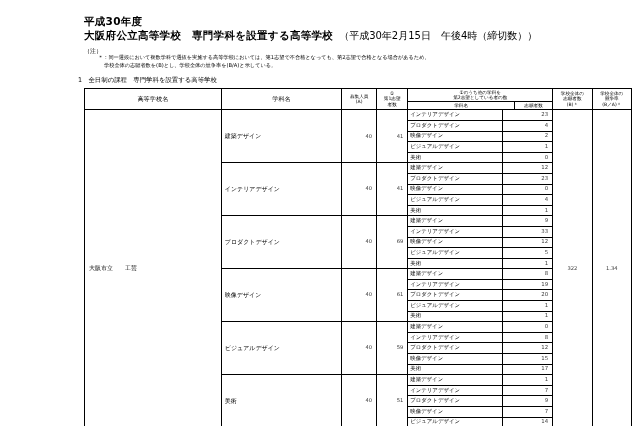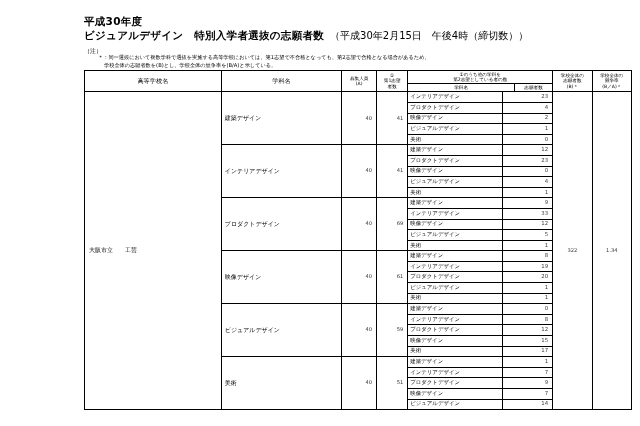--- a/index.html
+++ b/index.html
@@ -53,29 +53,30 @@
 
   .nowrap-cell{padding:0;}
 </style>
 </head>
 <body>
 
 <div class="page">
 
   <div class="title1">平成30年度</div>
   <div class="title2">
-    <span>ビジュアルデザイン　特別入学者選抜の志願者数</span><span class="sub">（平成30年2月15日　午後4時（締切数））</span>
+    <span>大阪府公立高等学校　専門学科を設置する高等学校</span><span class="sub">（平成30年2月15日　午後4時（締切数））</span>
   </div>
 
   <div class="note-head">（注）</div>
   <div class="note-body">
     <span>＊：同一選抜において複数学科で選抜を実施する高等学校においては、第1志望で不合格となっても、第2志望で合格となる場合があるため、</span>
     <span class="l2">学校全体の志願者数を(B)とし、学校全体の競争率を(B/A)と示している。</span>
   </div>
 
+  <div class="section">1　全日制の課程　専門学科を設置する高等学校</div>
 
   <table>
     <colgroup>
       <col class="c-school">
         <col class="c-dept">
         <col class="c-cap">
         <col class="c-first">
       <col class="c-sdept">
         <col class="c-sval">
         <col class="c-total">

